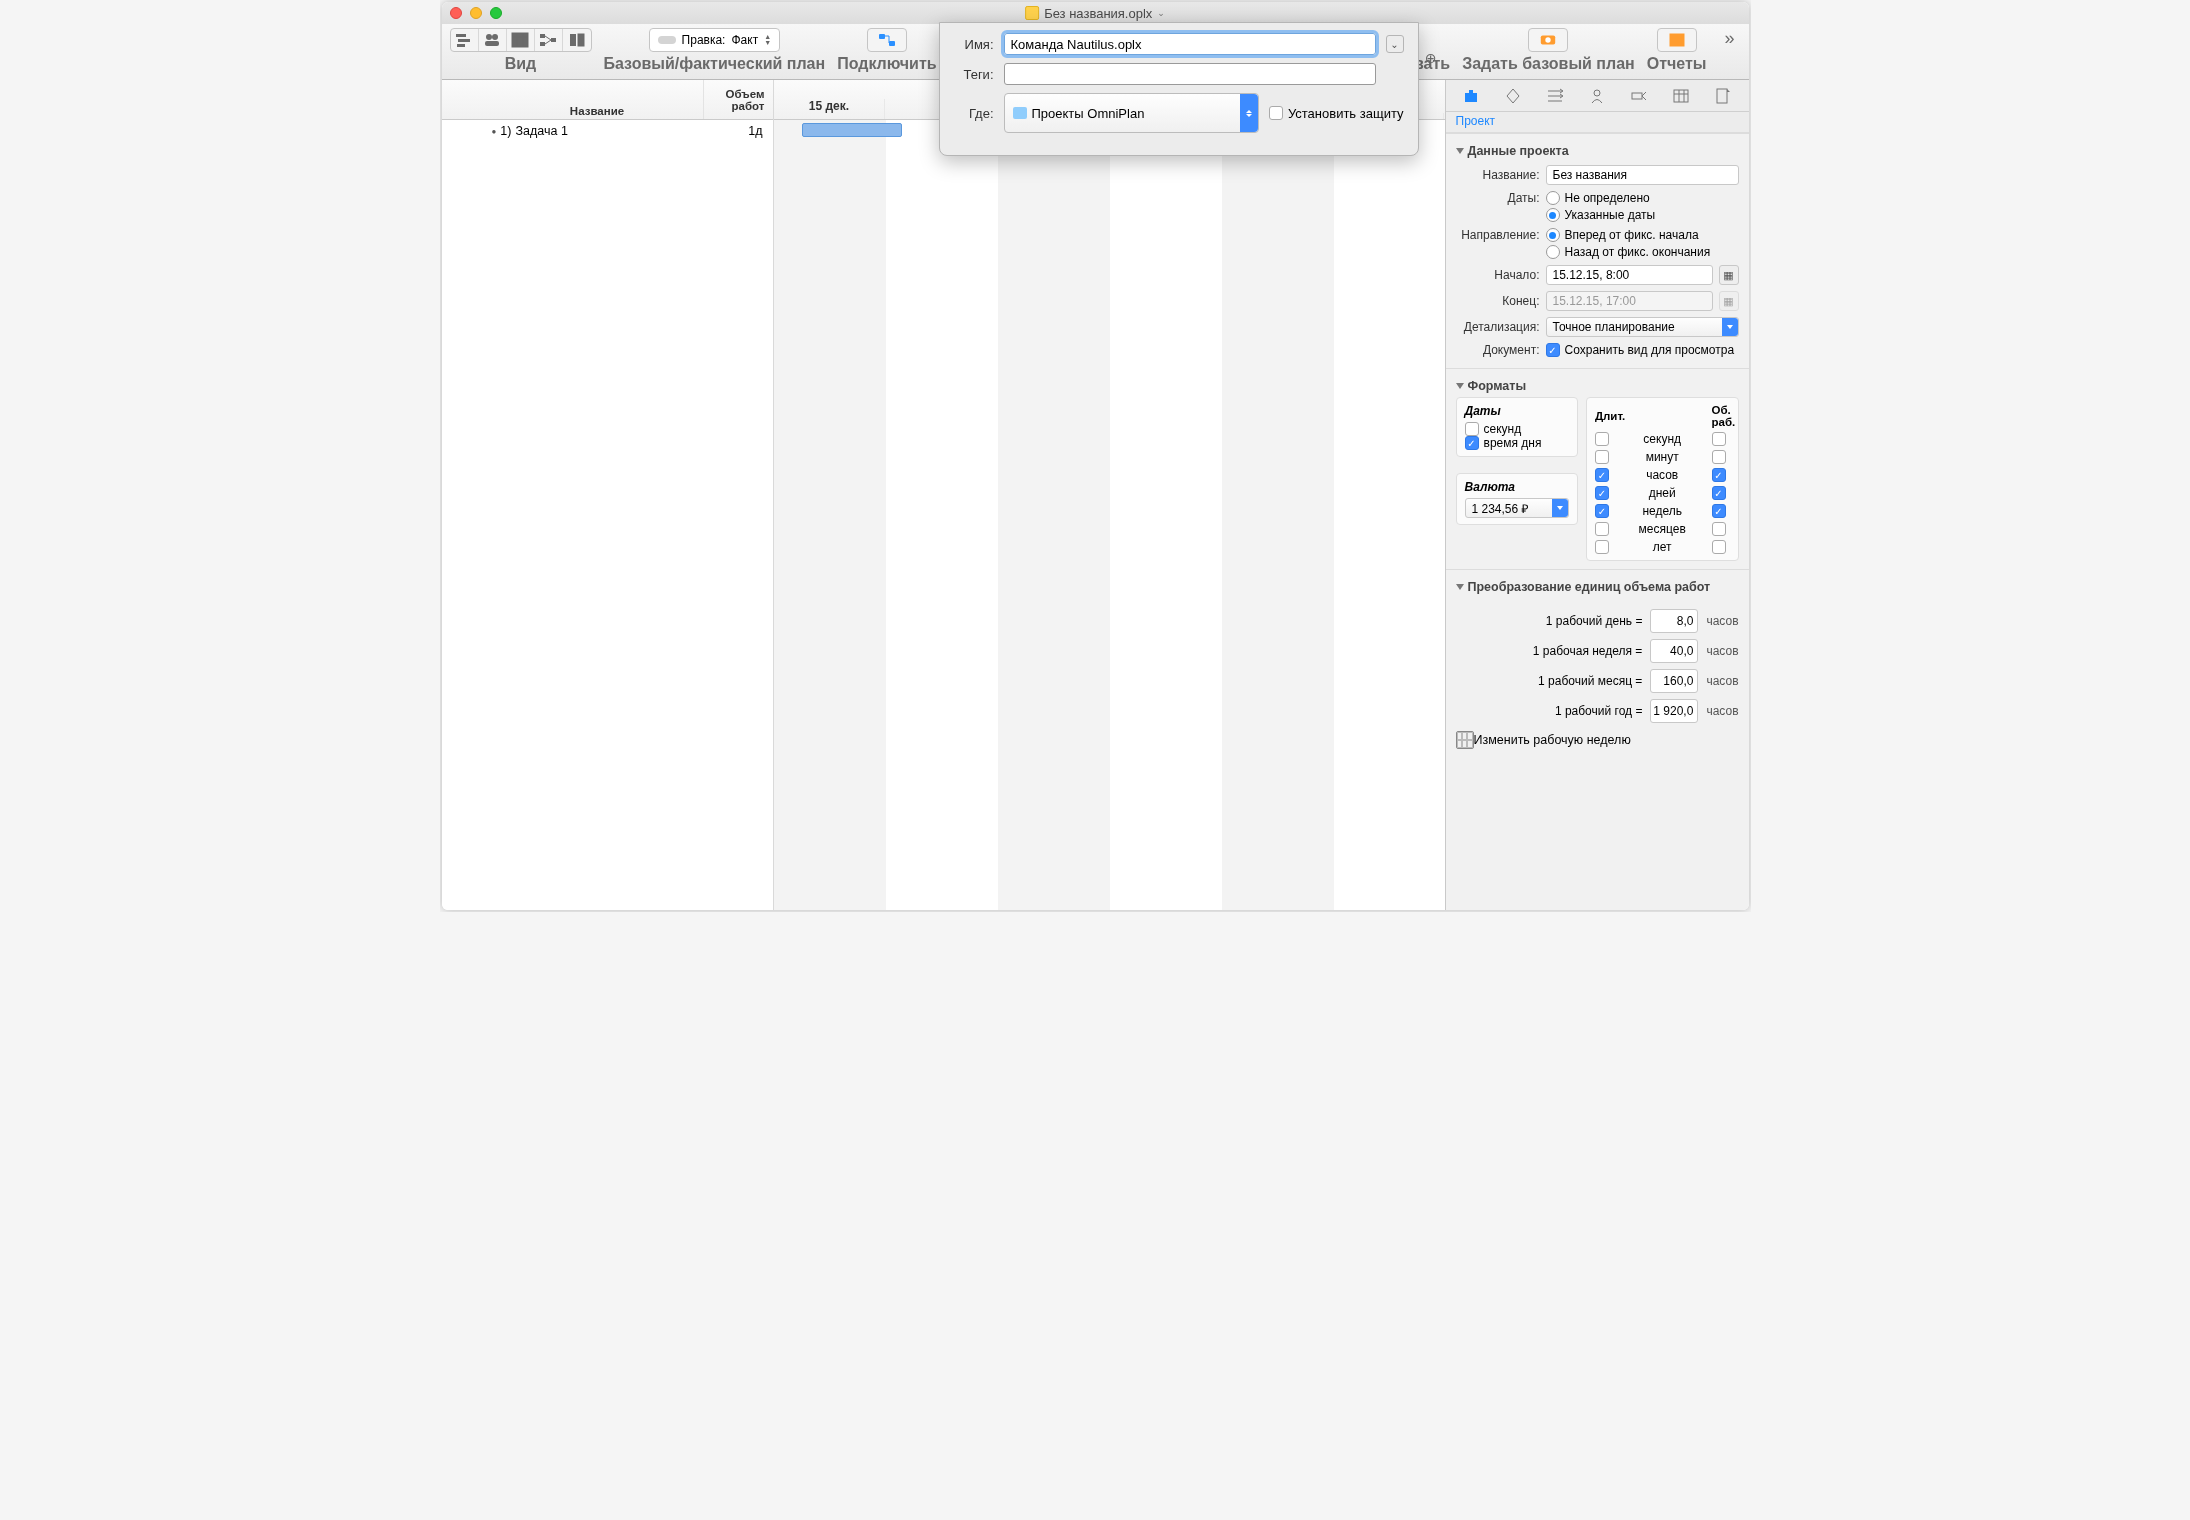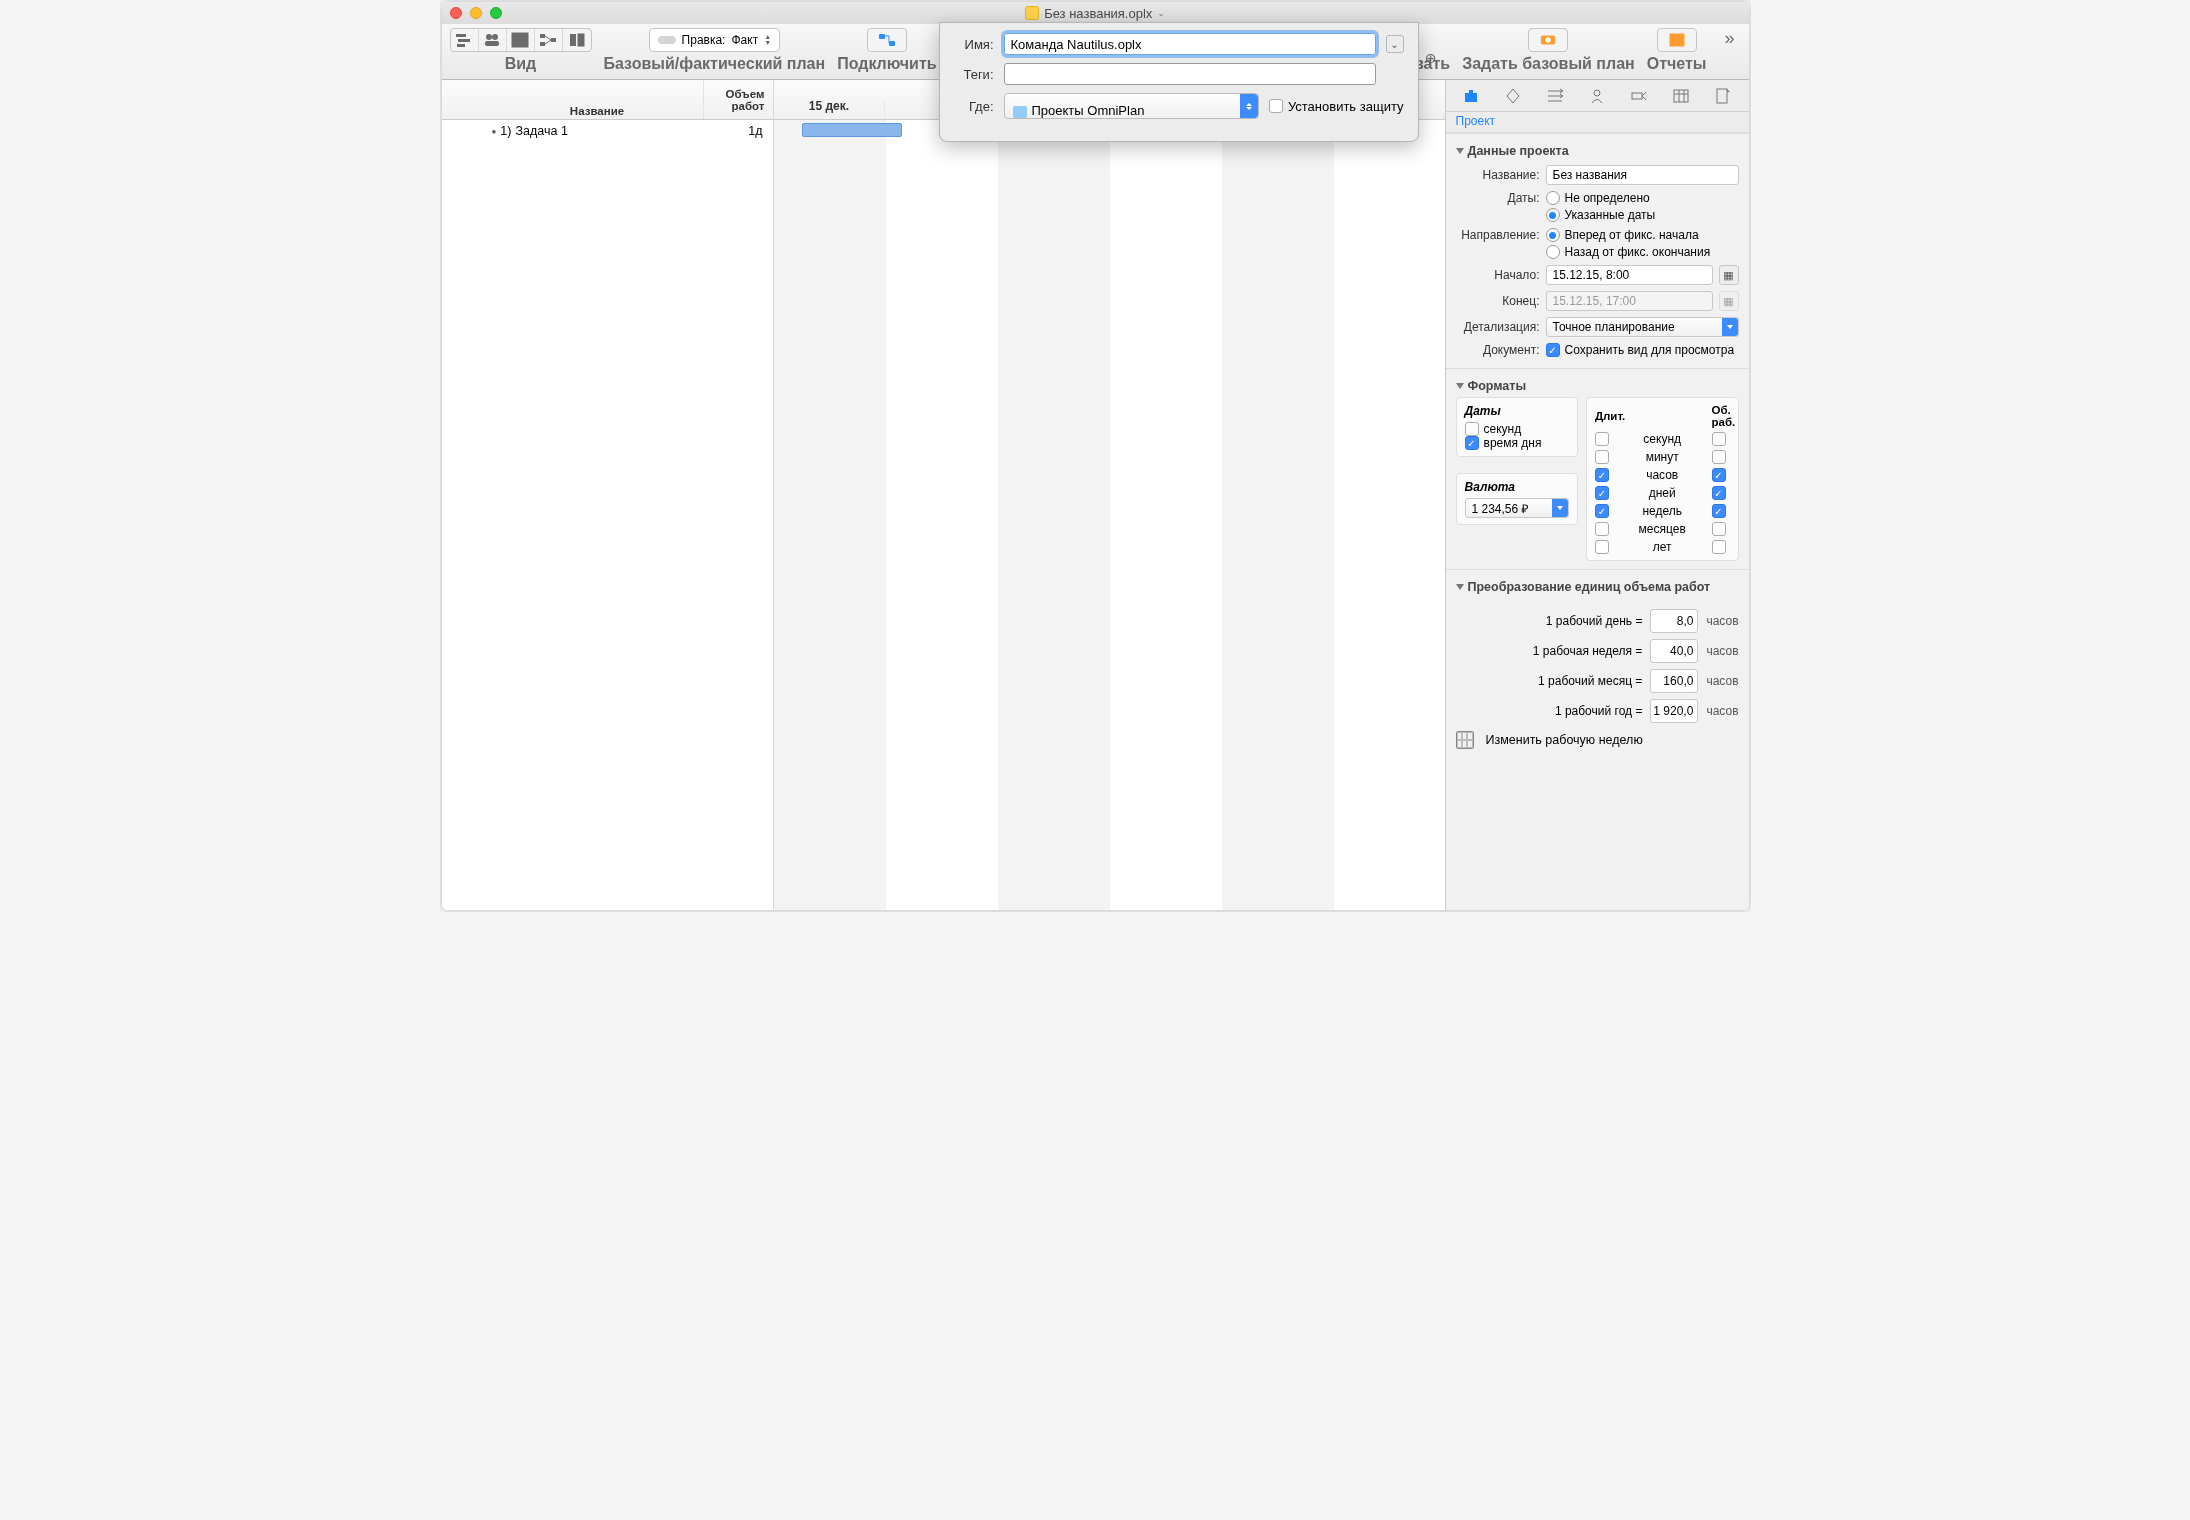--- a/index.html
+++ b/index.html
@@ -102,31 +102,31 @@
 .dur-grid { display:grid; grid-template-columns: 18px 1fr 18px; gap:4px 6px; align-items:center; }
 .dur-grid .ghdr { font-weight:600; text-align:center; font-size:11.5px;}
 .dur-grid .unit { text-align:center; }
 .currency-box { margin-top:8px; }
 .num-input { width:48px; height:24px; background:#fff; border:1px solid #c8c8c8; border-radius:3px; text-align:right; padding-right:4px; font-size:12px; }
 
 .conv-grid { display:grid; grid-template-columns: 1fr auto auto; gap:6px 8px; align-items:center; padding: 0 10px; font-size:12px;margin-top:11px;}
 .conv-grid .clbl { text-align:right; }
 .conv-grid .cunit { color:#555; }
 
-.change-week { display:flex; align-items:center; gap:12px; padding: 8px 10px; font-size:12.5px; }
+.change-week { display:flex; align-items:center; gap:0; padding: 8px 10px; font-size:12.5px; }
 .cw-icon { width:18px; height:18px; border:1px solid #888; border-radius:2px; display:grid; grid-template-columns:1fr 1fr 1fr; grid-template-rows:1fr 1fr; }
 .cw-icon span { border:0.5px solid #bbb; }
 
 
 .sheet { position: absolute; left: 499px; top: 22px; width: 480px; background: #ececec; border: 1px solid #b5b5b5; border-radius: 0 0 8px 8px; box-shadow: 0 6px 20px rgba(0,0,0,0.25); padding: 10px 14px 14px; z-index: 100; }
 .sheet-row { display:flex; align-items:center; gap:10px; margin-bottom: 8px; font-size:13px;}
 .sheet-lbl { width: 40px; text-align:right; color:#333; }
 .sheet-input { flex:1; height: 22px; background:#fff; border:1px solid #9a9a9a; border-radius:3px; padding:0 6px; font-size:13px; }
 .sheet-input.focus { outline: 3px solid #8fbef0; border-color:#6ea5de; }
-.sheet-loc { flex:1; height:26px; background:linear-gradient(#fefefe,#f0f0f0); border:1px solid #bcbcbc; border-radius:4px; position:relative; display:flex; align-items:flex-end; padding:0 8px; gap:5px;}
+.sheet-loc { flex:1; height:40px; background:linear-gradient(#fefefe,#f0f0f0); border:1px solid #bcbcbc; border-radius:4px; position:relative; display:flex; align-items:center; padding:0 8px; gap:5px;}
 .folder-ic { width:14px; height:12px; background:#90cdfc; border-radius:2px; }
 .sheet-car { position:absolute; right:0; top:0; width:18px; height:100%; background:#3d8bff; border-radius:0 4px 4px 0; display:flex;flex-direction:column; align-items:center; justify-content:center; gap:1px;}
 .sheet-car::before { content:''; border-left:3px solid transparent;border-right:3px solid transparent;border-bottom:3px solid #fff;}
 .sheet-car::after { content:''; border-left:3px solid transparent;border-right:3px solid transparent;border-top:3px solid #fff;}
 .sheet-protect { display:flex; align-items:center; gap:5px; font-size:13px; }
 </style>
 </head>
 <body>
 
 <div class="window">

